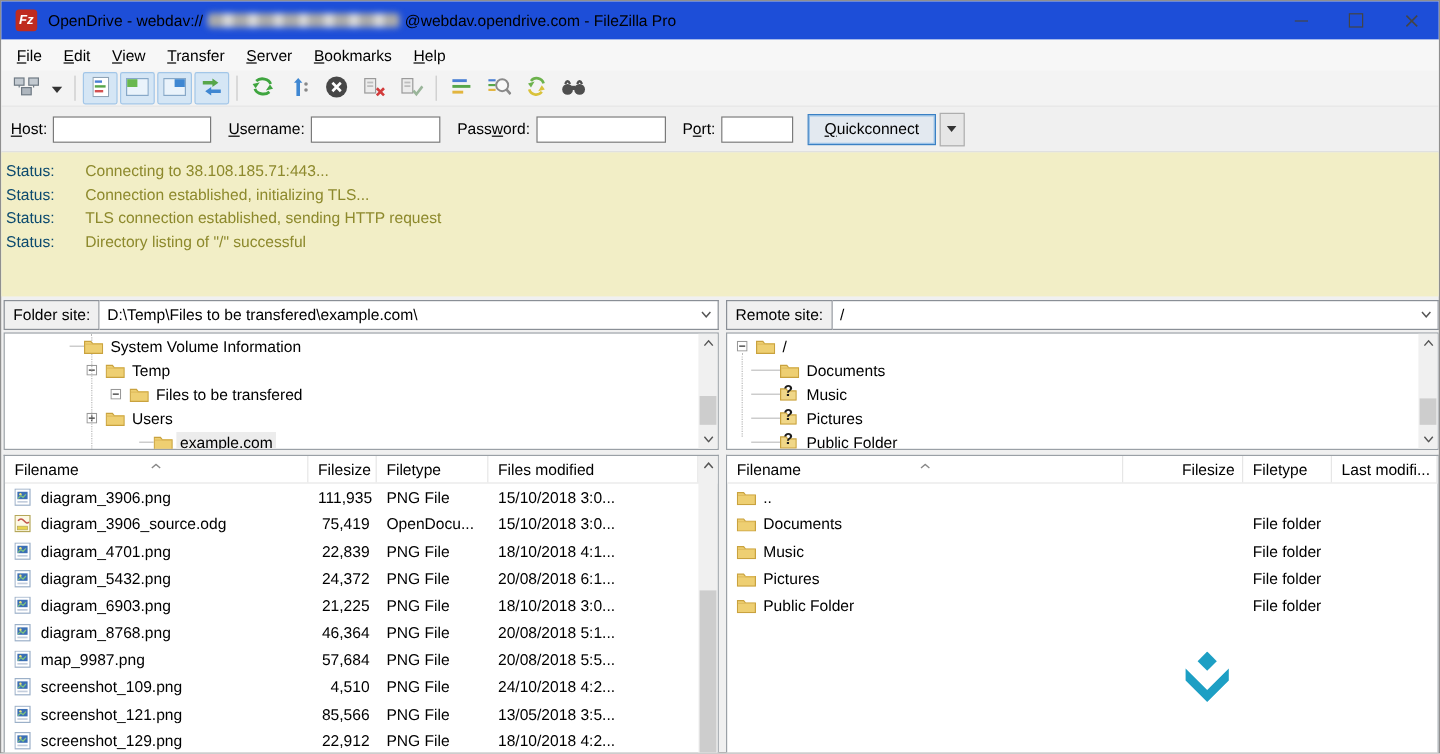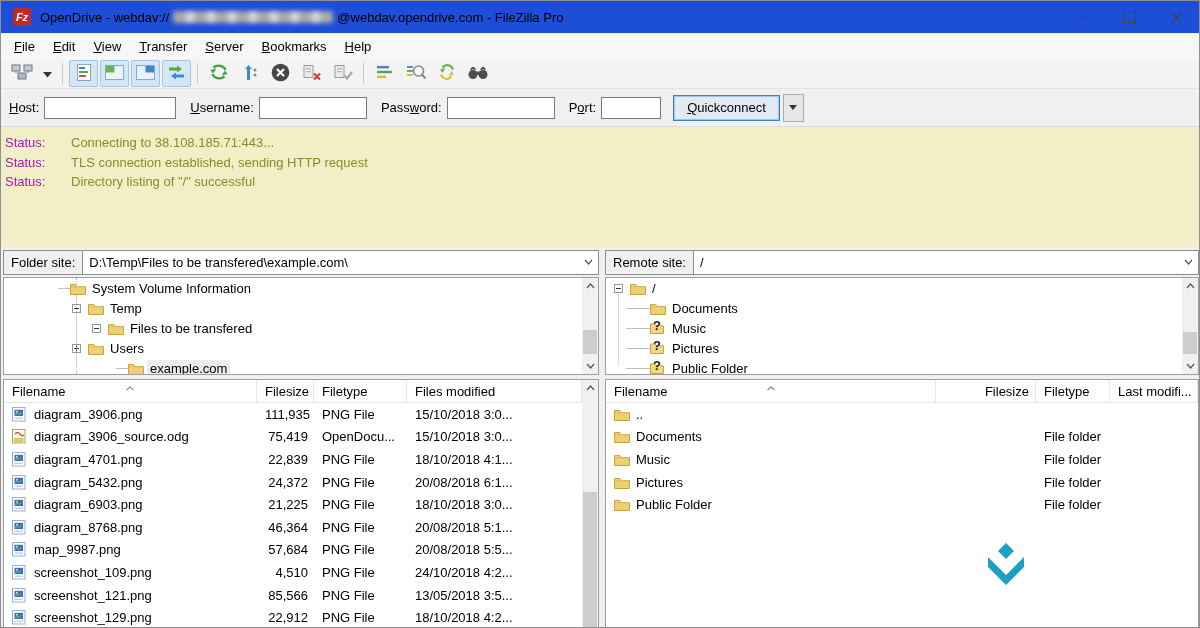--- a/index.html
+++ b/index.html
@@ -52,21 +52,21 @@
           box-shadow:inset 0 0 0 1px #9cc3e8; display:flex; align-items:center; cursor:default;}
   .qc-drop{width:19px; height:26px; margin-left:3px; background:#e6e6e6; border:1px solid #adadad;
            display:flex; align-items:center; justify-content:center;}
   .tri-down{width:0; height:0; border-left:4px solid transparent; border-right:4px solid transparent;
             border-top:5px solid #333;}
 
   
   .statuslog{position:absolute; left:0; top:126px; right:0; height:120px; background:#f2eec6;
              padding:6px 0 0 4px; box-sizing:border-box; overflow:hidden;}
   .status-line{line-height:19.5px; white-space:nowrap;}
-  .status-label{display:inline-block; width:66px; color:#a21caf;}
+  .status-label{display:inline-block; width:66px; color:#0c4a6e;}
   .status-msg{color:#8d892c;}
 
   
   .site-bar{position:absolute; top:249px; height:25px; display:flex;}
   .site-label-box{border:1px solid #8a8f96; background:#f0f0f0; display:flex; align-items:center;
                   padding:0 7px; box-sizing:border-box; white-space:nowrap;}
   .site-combo{flex:1; border:1px solid #8a8f96; border-left:none; background:#fff;
               display:flex; align-items:center; padding-left:6px; position:relative; box-sizing:border-box;
               white-space:nowrap; overflow:hidden;}
   .combo-chevron{position:absolute; right:5px; top:8px;}
@@ -277,20 +277,21 @@
           <span>uickconnect</span>
       </div>
       <div class="qc-drop">
           <div class="tri-down"></div>
         </div>
     </div>
   </div>
 
   <div class="statuslog" id="statuslog">
       <div class="status-line"><span class="status-label">Status:</span><span class="status-msg">Connecting to 38.108.185.71:443...</span></div>
+      <div class="status-line"><span class="status-label">Status:</span><span class="status-msg">Connection established, initializing TLS...</span></div>
       <div class="status-line"><span class="status-label">Status:</span><span class="status-msg">TLS connection established, sending HTTP request</span></div>
       <div class="status-line"><span class="status-label">Status:</span><span class="status-msg">Directory listing of "/" successful</span></div>
     </div>
 
   <div class="site-bar" style="left:2px; width:596px;">
     <div class="site-label-box">Folder site:</div>
     <div class="site-combo">
       <span>D:\Temp\Files to be transfered\example.com\</span>
       <svg class="combo-chevron" width="9" height="6">
           <polyline points="1,1 4.5,5 8,1" fill="none" stroke="#555" stroke-width="1.2"></polyline>

